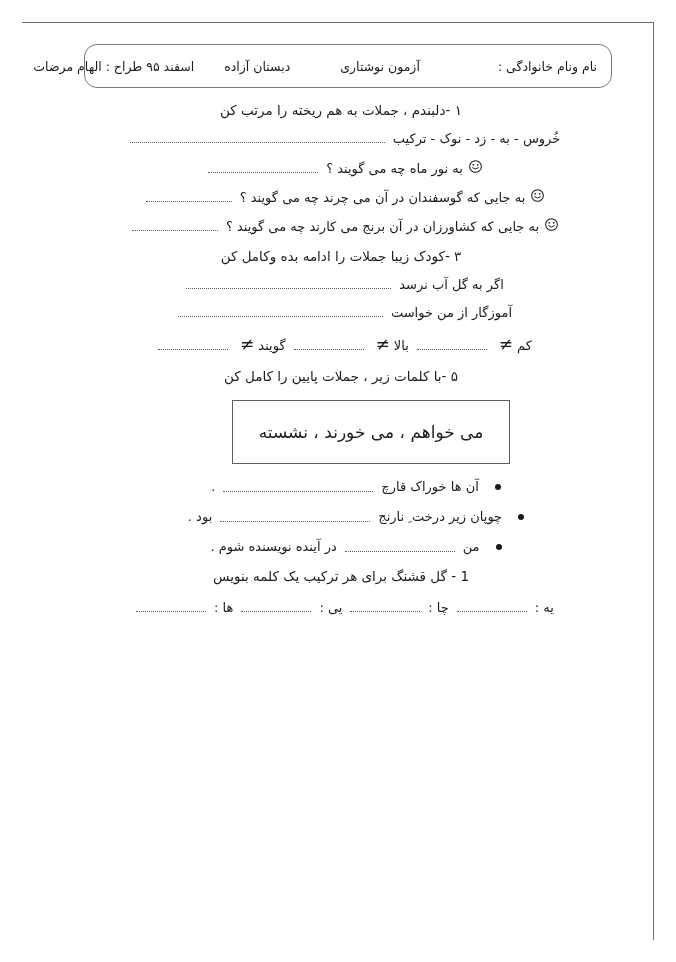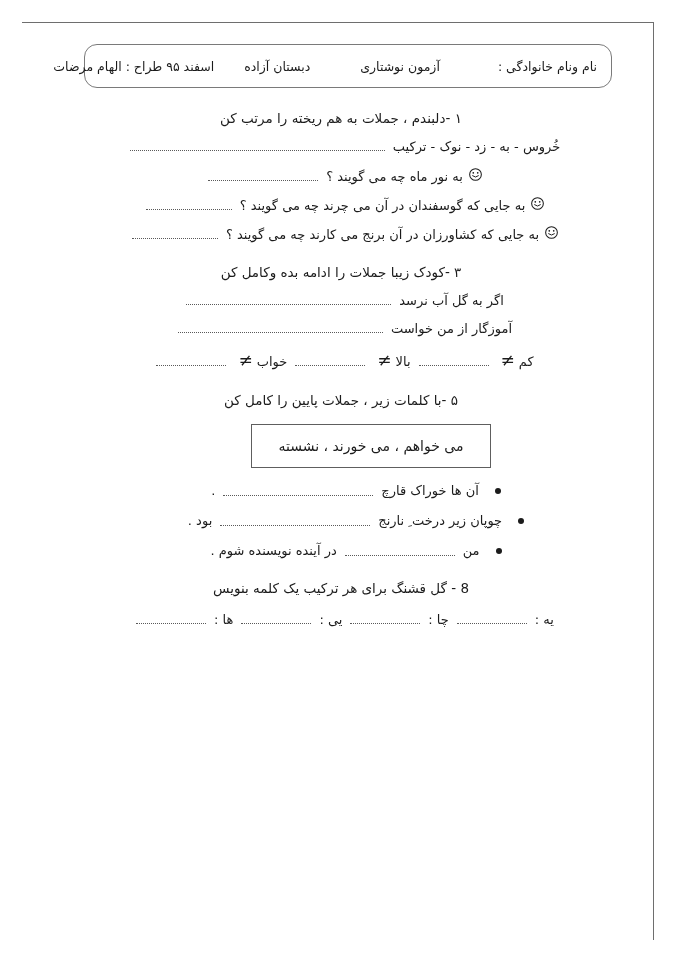--- a/index.html
+++ b/index.html
@@ -46,34 +46,33 @@
     height: 44px;
     display: flex;
     align-items: center;
     justify-content: space-between;
     padding: 0 14px;
     box-sizing: border-box;
     font-size: 12.5px;
   }
   .header-cell { white-space: nowrap; letter-spacing: .2px; }
   .hdr-name   { flex: 0 0 auto; margin-left: 44px; }
-  .hdr-exam   { flex: 0 0 auto; margin-right: 14px; text-align: right; }
+  .hdr-exam   { flex: 0 0 auto; margin-right: 34px; text-align: right; }
   .hdr-school { flex: 0 0 auto; margin-right: 50px; }
   .hdr-date   { flex: 0 0 auto; margin-right: 30px; }
 
   
   .q {
     margin-top: 14px;
   }
   .q-title {
     font-size: 13.5px;
     text-align: center;
     white-space: nowrap;
     letter-spacing: .2px;
-    margin-top: 8px;
   }
   .q-title-wrap {
     display: flex;
     justify-content: center;
     padding-left: 10px;
   }
 
   .line-row {
     display: flex;
     align-items: baseline;
@@ -112,22 +111,22 @@
 
   
   .wordbank-wrap {
     display: flex;
     justify-content: center;
     margin-top: 16px;
     padding-left: 70px;
   }
   .wordbank {
     border: 1.4px solid #5e5e5e;
-    padding: 13px 26px;
-    font-size: 14px;
+    padding: 21px 26px;
+    font-size: 17px;
     white-space: nowrap;
   }
 
   .bullet-row {
     display: flex;
     align-items: center;
     justify-content: center;
     font-size: 13px;
     margin-top: 15px;
     padding-left: 40px;
@@ -234,21 +233,21 @@
   </div>
 
   <div class="q">
     <div class="line-row">
       <span class="words">کم</span>
       <span class="neq">≠</span>
       <span class="dots d-xxs"></span>
       <span class="words">بالا</span>
       <span class="neq">≠</span>
       <span class="dots d-xxs"></span>
-      <span class="words">خواب</span>
+      <span class="words">گویند</span>
       <span class="neq">≠</span>
       <span class="dots d-xxs"></span>
     </div>
   </div>
 
   <div class="q">
     <div class="q-title-wrap">
       <div class="q-title">۵ -با کلمات زیر ، جملات پایین را کامل کن</div>
     </div>
 
@@ -273,21 +272,21 @@
     <div class="bullet-row">
       <span class="bullet"></span>
       <span class="bullet-text">من</span>
       <span class="dots d-sm"></span>
       <span class="bullet-text">در آینده نویسنده شوم .</span>
     </div>
   </div>
 
   <div class="q">
     <div class="q-title-wrap">
-      <div class="q-title">8 - گل قشنگ برای هر ترکیب یک کلمه بنویس</div>
+      <div class="q-title">1 - گل قشنگ برای هر ترکیب یک کلمه بنویس</div>
     </div>
     <div class="combo-row">
       <span class="combo-label">یه :</span>
       <span class="dots d-xxs"></span>
       <span class="combo-label">چا :</span>
       <span class="dots d-xxs"></span>
       <span class="combo-label">یی :</span>
       <span class="dots d-xxs"></span>
       <span class="combo-label">ها :</span>
       <span class="dots d-xxs"></span>

